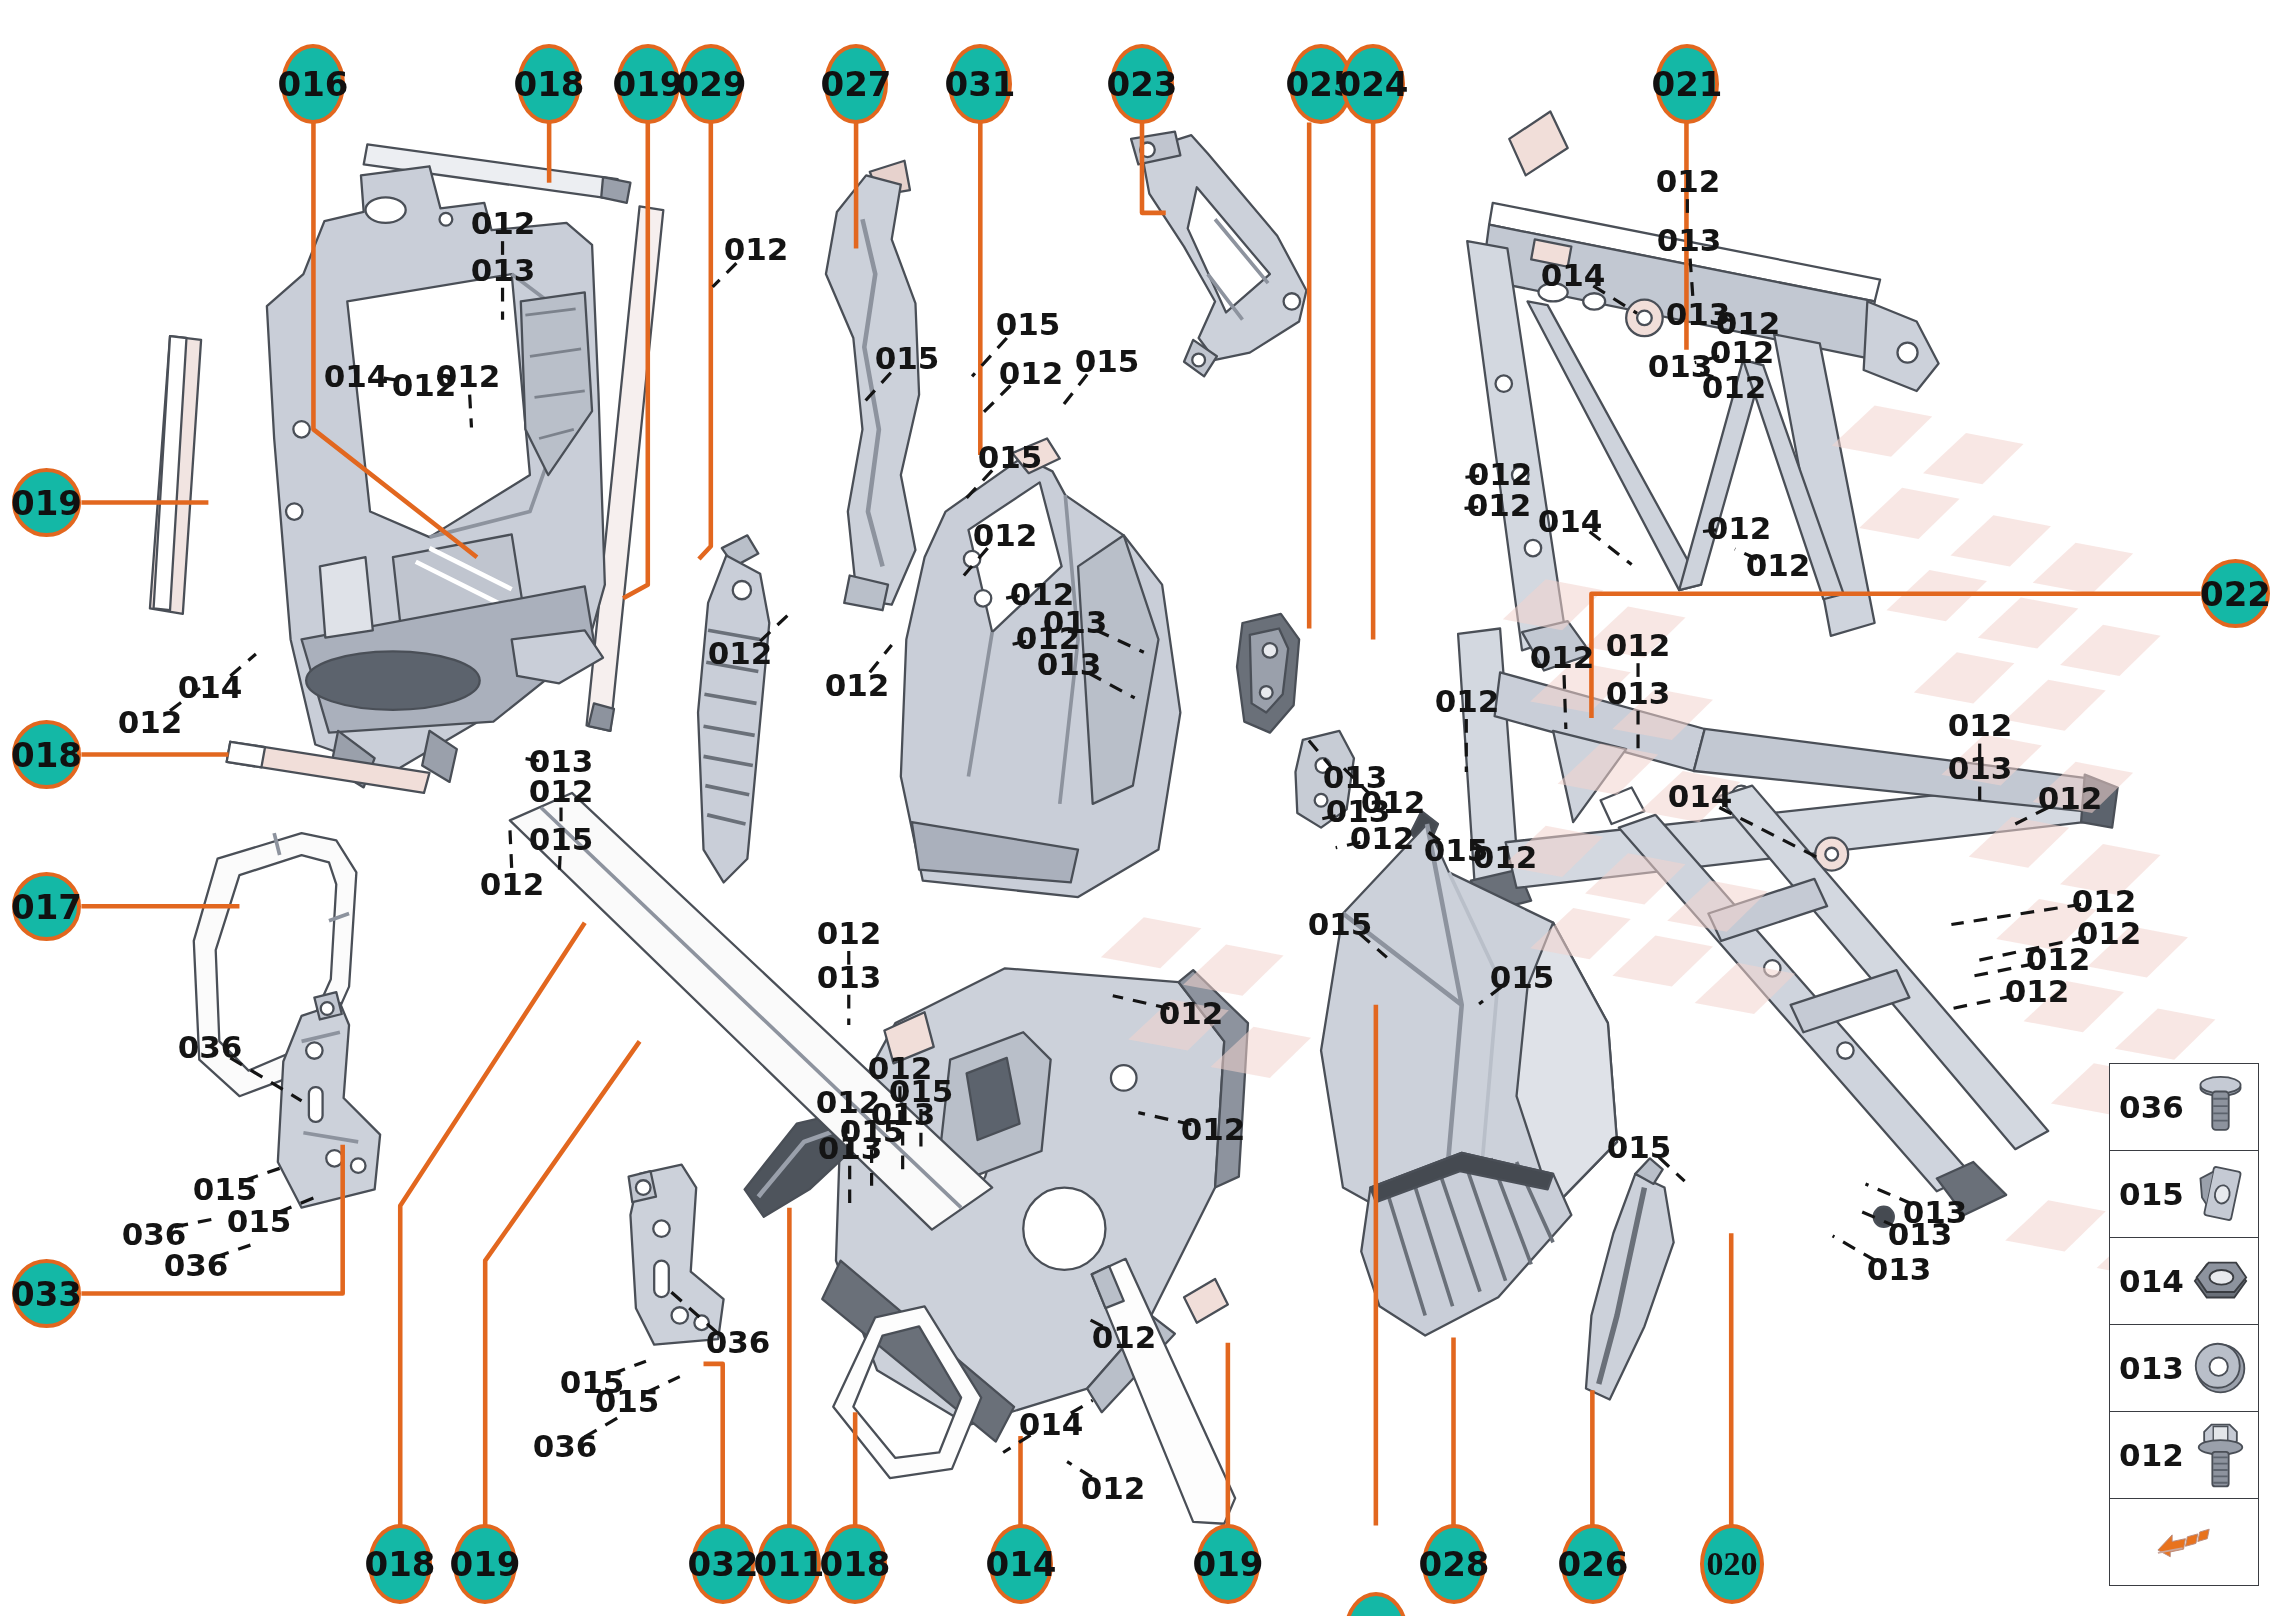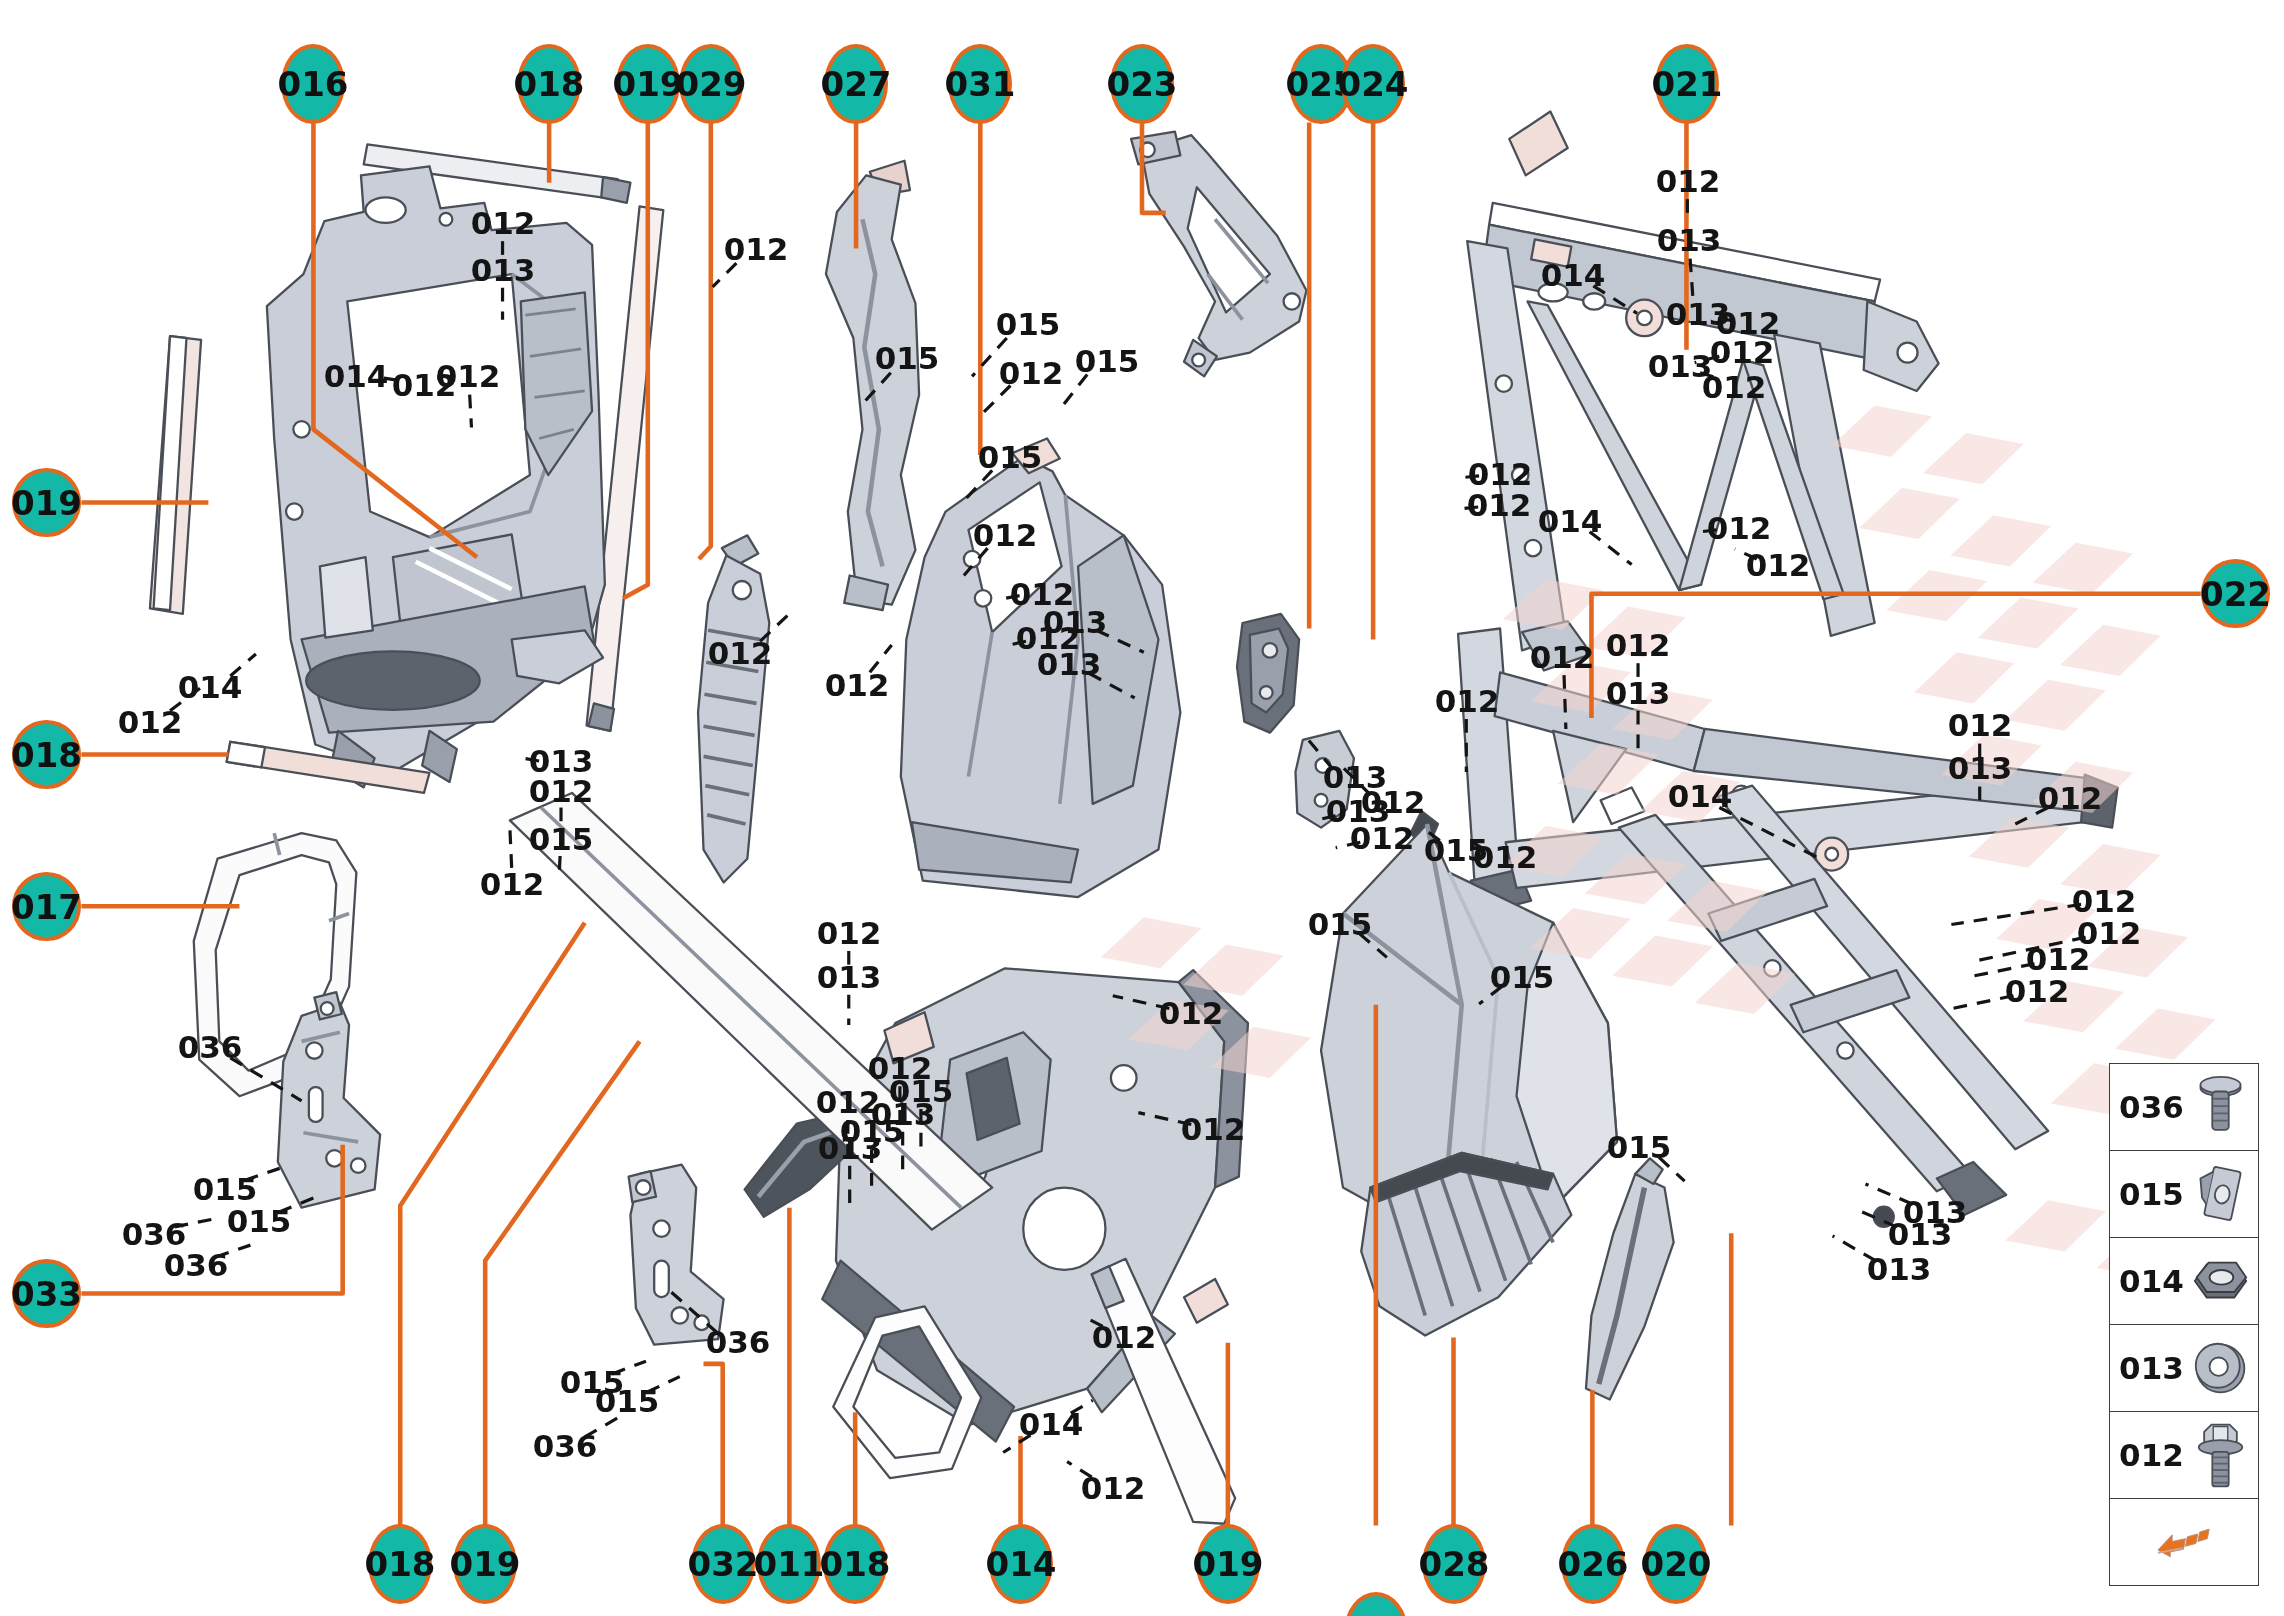--- a/index.html
+++ b/index.html
@@ -419,21 +419,21 @@
       <div class="callout" style="left: 368px; top: 1524px; width: 64px; height: 80px;">018</div>
       <div class="callout" style="left: 453px; top: 1524px; width: 64px; height: 80px;">019</div>
       <div class="callout" style="left: 691px; top: 1524px; width: 64px; height: 80px;">032</div>
       <div class="callout" style="left: 757px; top: 1524px; width: 64px; height: 80px;">011</div>
       <div class="callout" style="left: 823px; top: 1524px; width: 64px; height: 80px;">018</div>
       <div class="callout" style="left: 989px; top: 1524px; width: 64px; height: 80px;">014</div>
       <div class="callout" style="left: 1196px; top: 1524px; width: 64px; height: 80px;">019</div>
       <div class="callout" style="left: 1344px; top: 1592px; width: 64px; height: 80px;">030</div>
       <div class="callout" style="left: 1422px; top: 1524px; width: 64px; height: 80px;">028</div>
       <div class="callout" style="left: 1561px; top: 1524px; width: 64px; height: 80px;">026</div>
-      <div class="callout" style="left: 1644px; top: 1524px; width: 64px; height: 80px;">020</div>
+      <div class="callout" style="left: 1700px; top: 1524px; width: 64px; height: 80px; font-family: Liberation Serif, serif;">020</div>
       <div class="plabel" style="left: 503px; top: 223px;">012</div>
       <div class="plabel" style="left: 503px; top: 270px;">013</div>
       <div class="plabel" style="left: 356px; top: 376px;">014</div>
       <div class="plabel" style="left: 424px; top: 385px;">012</div>
       <div class="plabel" style="left: 468px; top: 376px;">012</div>
       <div class="plabel" style="left: 210px; top: 687px;">014</div>
       <div class="plabel" style="left: 150px; top: 722px;">012</div>
       <div class="plabel" style="left: 561px; top: 761px;">013</div>
       <div class="plabel" style="left: 561px; top: 791px;">012</div>
       <div class="plabel" style="left: 561px; top: 839px;">015</div>

